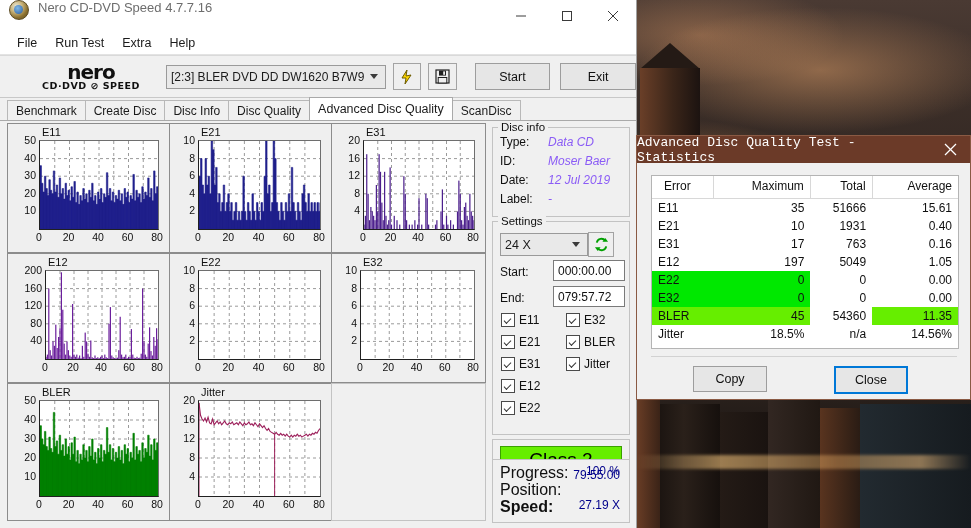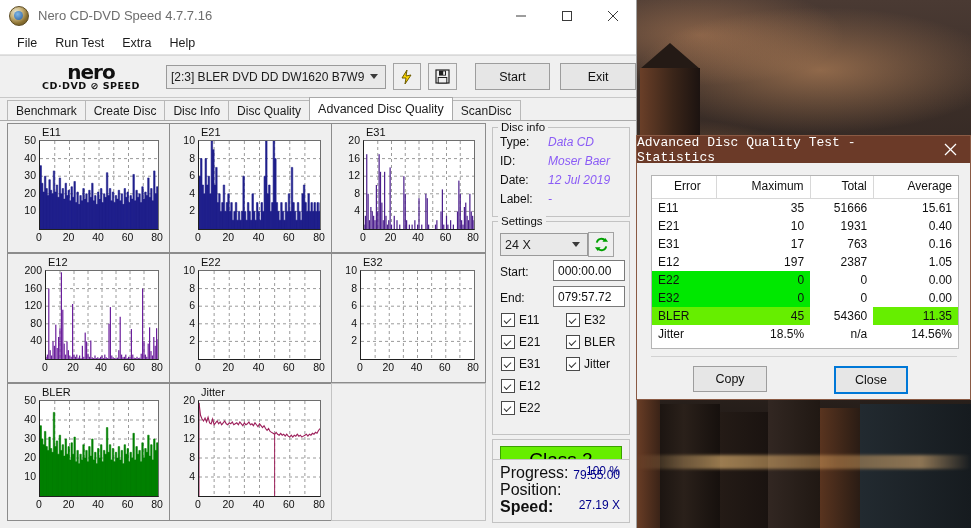--- a/index.html
+++ b/index.html
@@ -25,21 +25,21 @@
     background:linear-gradient(90deg,rgba(255,200,120,0) 0%,rgba(255,205,130,.55) 25%,rgba(255,190,110,.35) 60%,rgba(255,200,130,.5) 85%,rgba(255,190,110,0) 100%);
     filter:blur(1.5px);}
   .tower{position:absolute;background:linear-gradient(90deg,#1c1511 0%,#2a201a 40%,#16100d 100%);}
   .tower.lit{background:linear-gradient(90deg,#6a3f28 0%,#3a2519 55%,#1c1310 100%);}
   .tower-top{position:absolute;width:0;height:0;border-left:30px solid transparent;
     border-right:30px solid transparent;border-bottom:26px solid #241a15;}
 
   
   #app{position:absolute;left:0;top:0;width:636px;height:528px;background:#f0f0f0;
        border-right:1px solid #a0a0a0;}
-  .titlebar{height:31px;background:#ffffff;display:flex;align-items:center;
+  .titlebar{height:31px;background:#ffffff;display:flex;align-items:flex-start;
             border-bottom:1px solid #ffffff;}
   .tb-icon{width:18px;height:18px;margin-left:9px;border-radius:50%;
     background:radial-gradient(circle at 35% 30%,#e8e8d8 0%,#c9b37a 35%,#8a7030 65%,#5c4a20 100%);
     border:1px solid #5d4c24;position:relative;flex:0 0 auto;}
   .tb-icon:after{content:"";position:absolute;left:4px;top:4px;width:9px;height:9px;
     border-radius:50%;background:radial-gradient(circle at 40% 35%,#7fb8e8,#2a5c9a);}
   .tb-title{margin-left:9px;color:#6d6d6d;font-size:13px;}
   .tb-spacer{flex:1;}
   .tb-btn{width:46px;height:31px;display:flex;align-items:center;justify-content:center;
           color:#3a3a3a;font-size:14px;}
@@ -113,21 +113,21 @@
   #stats-dialog{position:absolute;left:636px;top:135px;width:335px;height:265px;
                 background:#f0f0f0;border:1px solid #8a5a44;box-sizing:border-box;}
   .dlg-title{height:27px;background:#6b3a28;display:flex;align-items:center;
              color:#ffffff;font-size:13px;}
   .dlg-title .t{flex:1;font-family:Liberation Mono, monospace;}
   .dlg-close{width:40px;height:27px;display:flex;align-items:center;justify-content:center;}
   .dlg-body{position:relative;height:236px;background:#f0f0f0;}
   .stat-frame{position:absolute;left:14px;top:12px;width:306px;height:172px;
               background:#ffffff;border:1px solid #b4b4b4;}
   table.stats{width:100%;border-collapse:collapse;font-size:12px;color:#101010;}
-  table.stats th{font-weight:normal;text-align:right;padding:3px 6px 5px 22px;
+  table.stats th{font-weight:normal;text-align:right;padding:3px 6px 5px 12px;
      border-bottom:1px solid #d8d8d8;border-right:1px solid #d8d8d8;}
   table.stats th.lft{text-align:left;}
   table.stats th.last{border-right:none;}
   table.stats td{text-align:right;padding:2px 6px;}
   table.stats td.lft{text-align:left;}
   .dlg-sep{position:absolute;left:14px;top:193px;width:306px;height:1px;background:#d2d2d2;}
   .dlg-btn{position:absolute;height:24px;background:#e6e6e6;border:1px solid #9d9d9d;
            display:flex;align-items:center;justify-content:center;font-size:12.5px;color:#101010;}
   #copy-button{left:56px;top:203px;width:72px;}
   #close-button{left:197px;top:203px;width:70px;border:2px solid #0078d7;background:#e6e6e6;}
@@ -703,21 +703,21 @@
             </tr>
             <tr>
               <td class="lft">E31</td>
               <td>17</td>
               <td>763</td>
               <td>0.16</td>
             </tr>
             <tr>
               <td class="lft">E12</td>
               <td>197</td>
-              <td>2387</td>
+              <td>5049</td>
               <td>1.05</td>
             </tr>
             <tr>
               <td class="lft" style="background: rgb(0, 232, 0);">E22</td>
               <td style="background: rgb(0, 232, 0);">0</td>
               <td>0</td>
               <td>0.00</td>
             </tr>
             <tr>
               <td class="lft" style="background: rgb(0, 232, 0);">E32</td>

